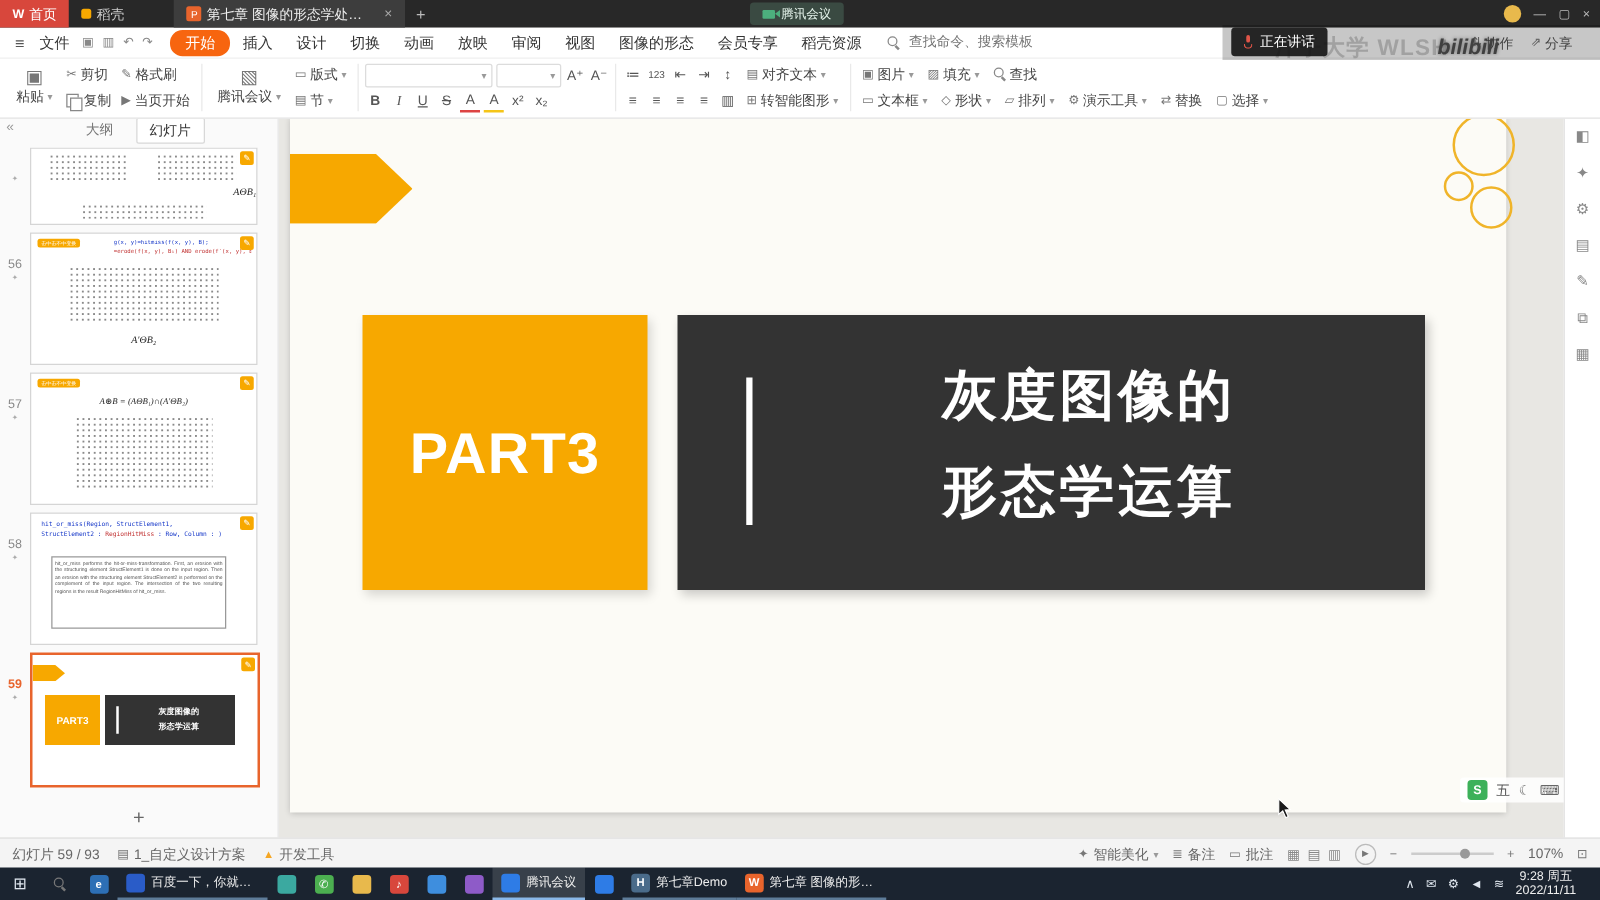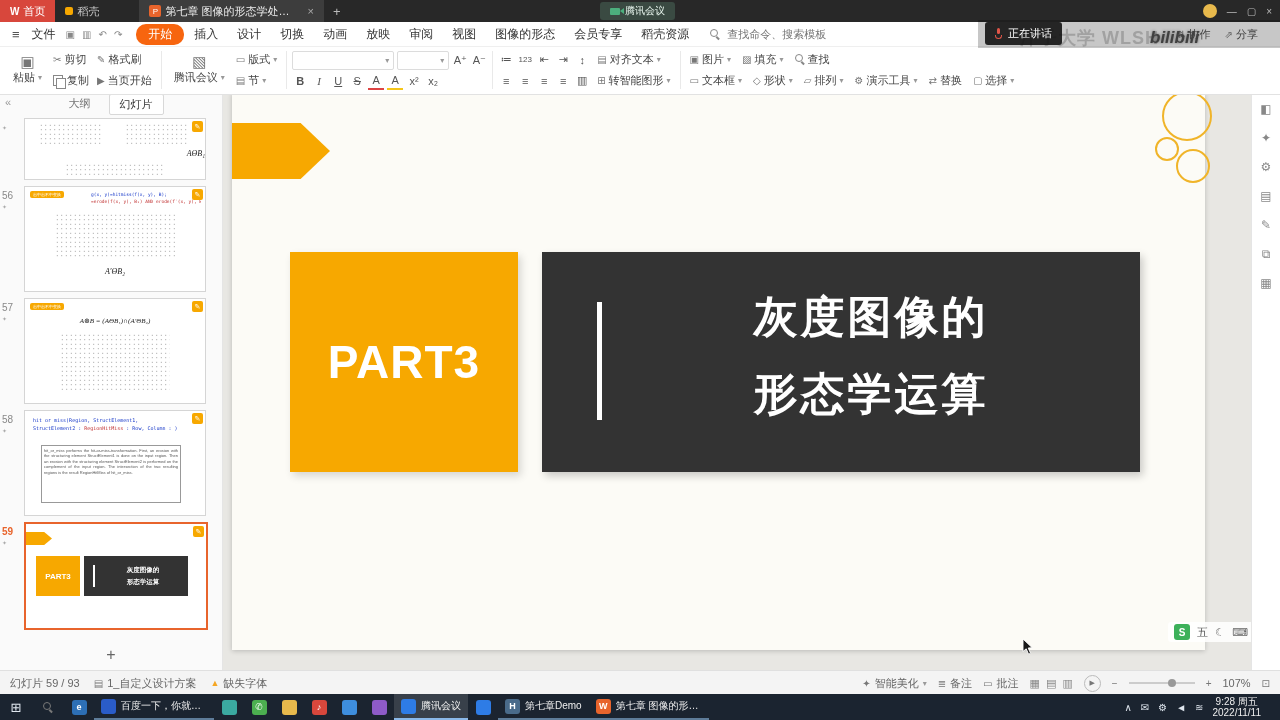--- a/index.html
+++ b/index.html
@@ -80,21 +80,21 @@
         text-shadow:0 0 3px rgba(0,0,0,.5);font-style:italic}
 
   
   .sidebar{position:absolute;left:0;top:90px;width:222px;height:580px;background:#FAFAFA;border-right:1px solid #e5e5e5;z-index:5}
   .collapse{position:absolute;left:5px;top:6px;color:#999;font-size:11px}
   .panel-tabs{display:flex;justify-content:center;gap:8px;padding-top:4px;font-size:11px;color:#777}
   .ptab{padding:2px 10px}
   .ptab.active{background:#fff;border:1px solid #d8d8d8;border-radius:2px;color:#333}
   .thumb-list{position:absolute;left:0;right:0;top:28px;bottom:36px;overflow:hidden}
   .titem{position:absolute;left:0;right:0}
-  .gutter{position:absolute;left:2px;top:4px;width:20px;text-align:left;font-size:10px;color:#888}
+  .gutter{position:absolute;left:2px;top:20px;width:20px;text-align:center;font-size:10px;color:#888}
   .gutter .star{display:block;font-size:6px;color:#aaa;margin-top:2px}
   .gutter .num.sel{color:#E8642C;font-weight:bold}
   .thumb{position:absolute;left:24px;width:180px;background:#fff;border:1px solid #d5d5d5;overflow:hidden}
   .thumb.sel{border:2px solid #E8642C}
   .badge{position:absolute;top:2px;right:2px;width:11px;height:11px;background:#F7A800;border-radius:2px;
          color:#fff;font-size:7px;display:flex;align-items:center;justify-content:center}
   .dots{background-image:radial-gradient(#8a8a8a .8px,transparent .9px);background-size:4.5px 4.5px}
   .formula{font-family:"Liberation Serif","DejaVu Serif",serif;font-style:italic;font-size:8px;color:#222}
   .otag{position:absolute;left:5px;top:4px;background:#F7A800;color:#fff;font-size:4px;padding:1px 3px;
         border-radius:2px;max-width:58px;white-space:nowrap;overflow:hidden}
@@ -523,21 +523,21 @@
 </div>
 
 <footer class="statusbar">
   <span class="sb-item">幻灯片 59 / 93</span>
   <span class="sb-item">
     <span class="glyph">▤</span>
     <span>1_自定义设计方案</span>
   </span>
   <span class="sb-item">
     <span class="warn-ico">▲</span>
-    <span>缺失字体</span>
+    <span>开发工具</span>
   </span>
   <div class="sb-right">
     <span class="sb-item">
       <span class="glyph">✦</span>
       <span>智能美化</span>
       <span class="dd">▾</span>
     </span>
     <span class="sb-item">
       <span class="glyph">≣</span>
       <span>备注</span>

